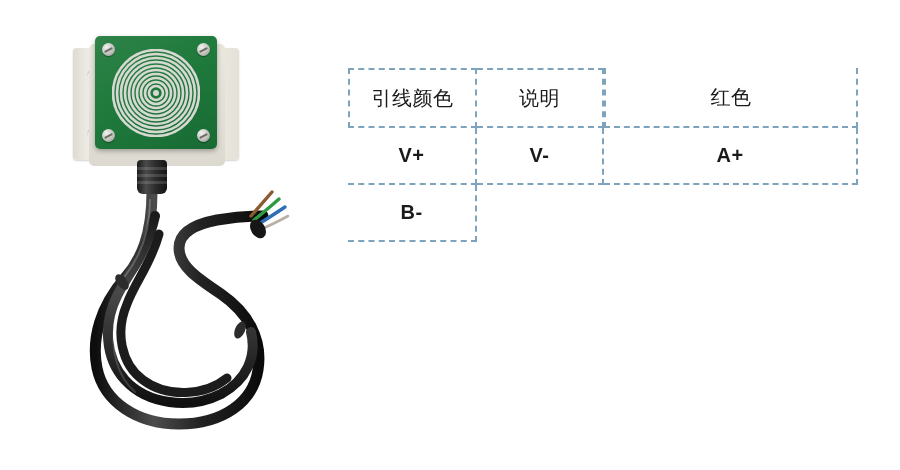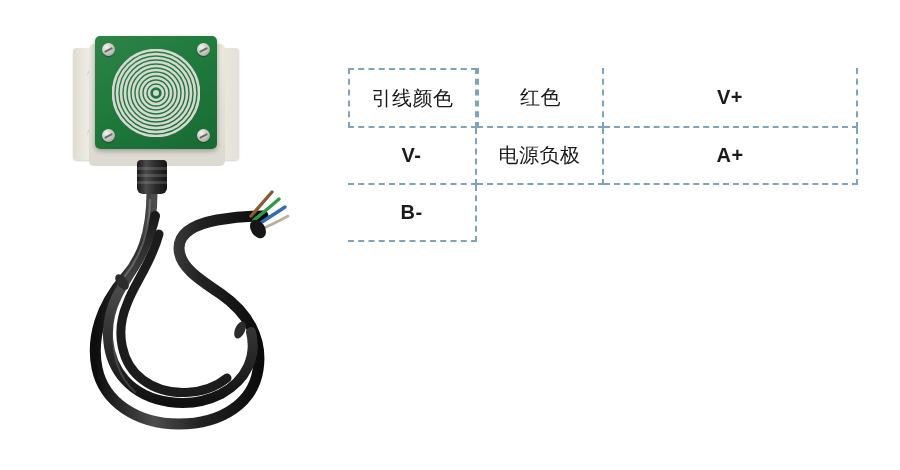--- a/index.html
+++ b/index.html
@@ -246,25 +246,25 @@
         <circle cx="44" cy="44" r="11" fill="none" stroke="#d8d8d2" stroke-width="2.6"></circle>
         <circle cx="44" cy="44" r="7" fill="none" stroke="#d8d8d2" stroke-width="2.6"></circle>
         <circle cx="44" cy="44" r="3" fill="#d8d8d2"></circle>
       </svg>
     </div>
   </div>
 
   <div id="wiring-table">
 
     <div class="cell header col-first row-first">引线颜色</div>
+    <div class="cell header row-first">说明</div>
 
     <div class="cell col-first">红色</div>
     <div class="cell latin">V+</div>
 
     <div class="cell latin">V-</div>
-    <div class="cell">电源负极</div>
 
     <div class="cell latin">A+</div>
 
     <div class="cell latin">B-</div>
   </div>
 
 </div>
 
 </body></html>

